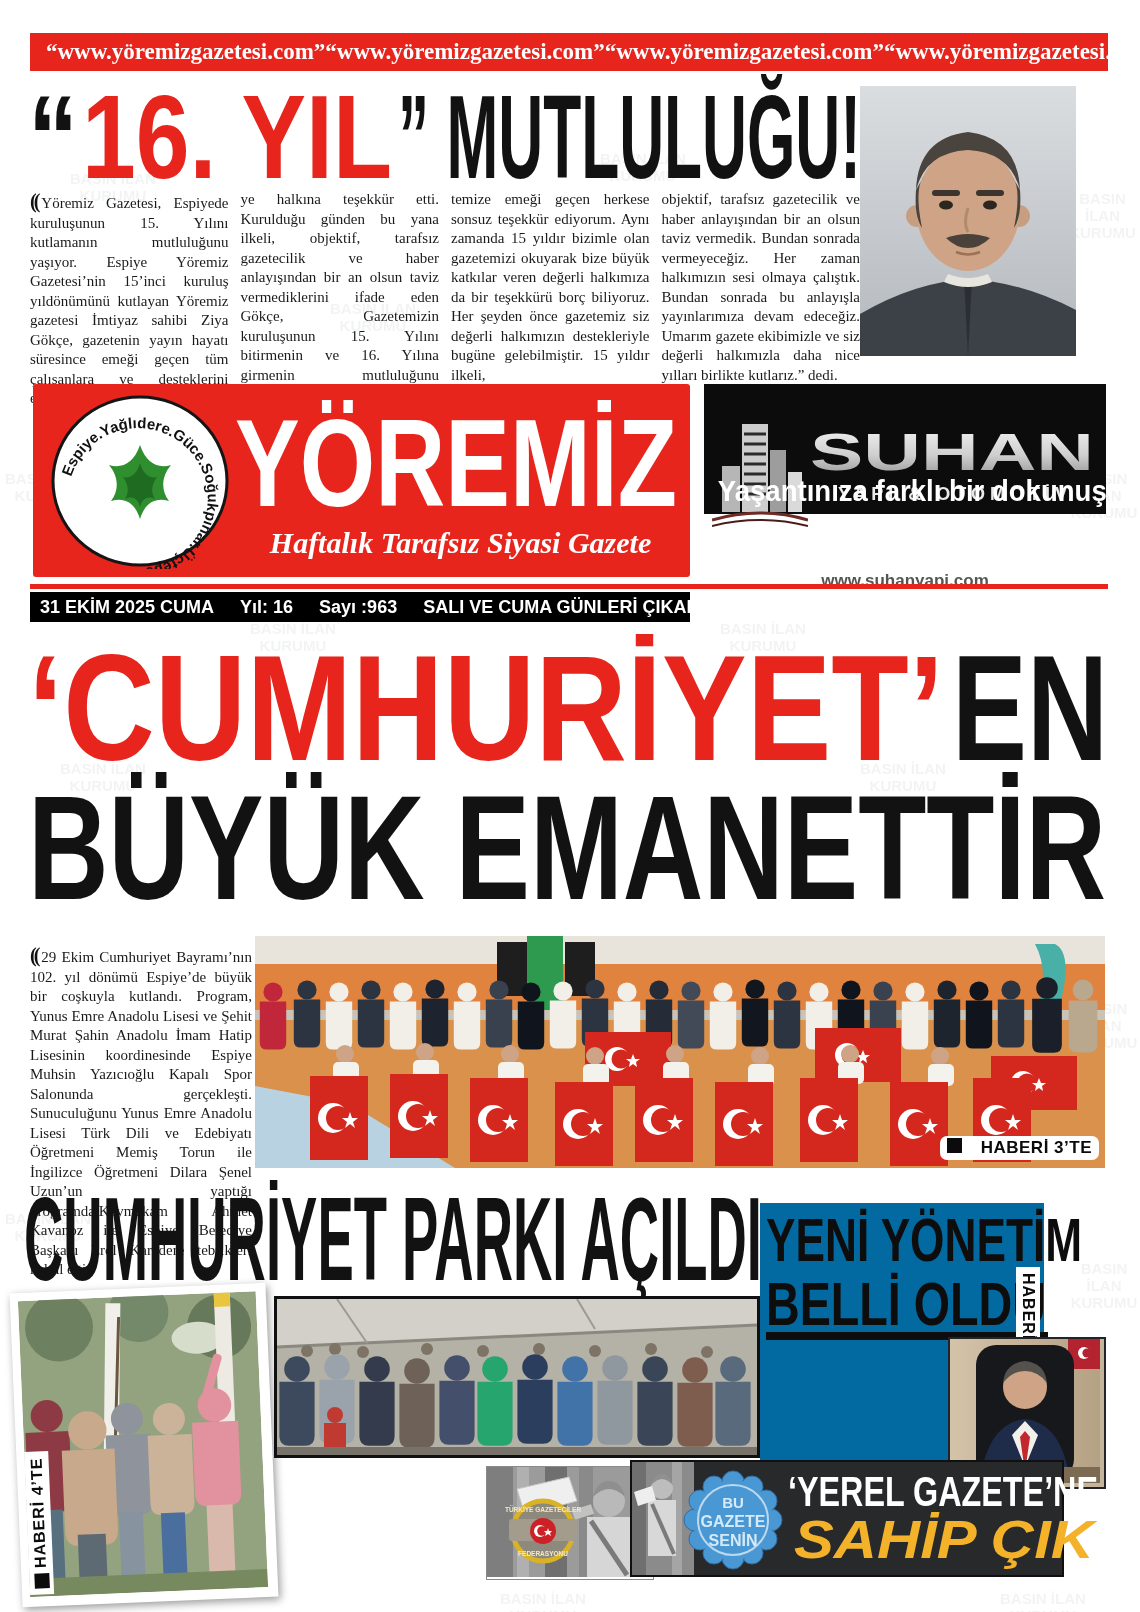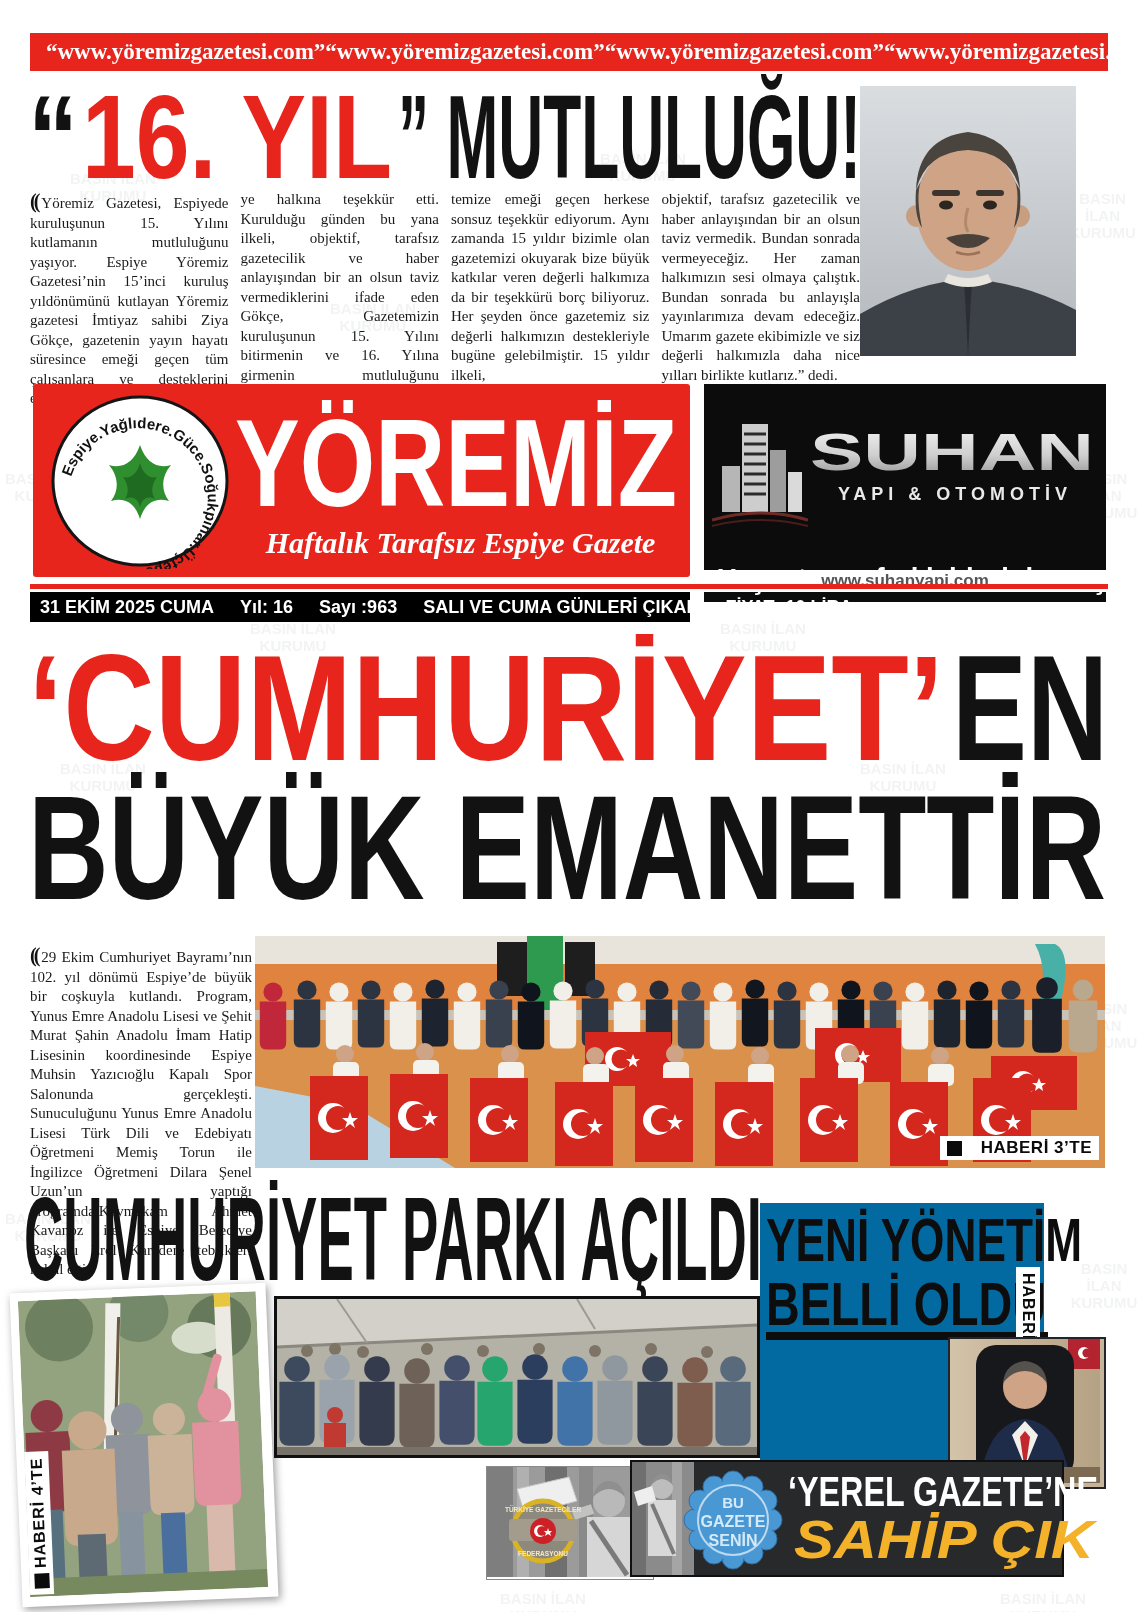--- a/index.html
+++ b/index.html
@@ -21,39 +21,39 @@
   .lead-cols{left:30px;top:190px;width:830px;height:180px;display:flex;gap:12px;}
   .col{flex:1;font:15px/19.5px "Liberation Serif",serif;color:#1a1a1a;text-align:justify;}
   .qq{font:bold 20px "Liberation Serif",serif;letter-spacing:-3px;margin-right:4px;color:#111;}
 
   
   .masthead{left:33px;top:384px;width:657px;height:193px;background:#e8251d;border-radius:3px;}
   .mast-sub{position:absolute;left:205px;top:142px;width:445px;text-align:center;color:#fff;
       font:bold italic 30px "Liberation Serif",serif;}
 
   
-  .suhan{left:704px;top:384px;width:402px;height:218px;background:#0c0c0d;}
+  .suhan{left:704px;top:384px;width:402px;height:130px;background:#0c0c0d;}
   .suhan-web{left:704px;top:570px;width:402px;height:22px;background:#fff;display:flex;
       align-items:center;justify-content:center;font:bold 17px "Liberation Sans",sans-serif;color:#555;}
   .suhan-slogan{position:absolute;left:4px;right:4px;bottom:6px;text-align:center;color:#fff;
       font:bold 29px "Liberation Sans",sans-serif;transform:scaleX(.95);transform-origin:center;white-space:nowrap;}
 
   .redrule{left:30px;top:584px;width:1078px;height:5px;background:#e8251d;}
   .datebar{left:30px;top:592px;width:660px;height:30px;background:#000000;color:#fff;display:flex;
       align-items:center;gap:26px;padding:0 10px;box-sizing:border-box;}
   .datebar span{font:bold 18px "Liberation Sans",sans-serif;white-space:nowrap;}
 
   .redstrip{left:38px;top:905px;width:1070px;height:33px;background:#e8251d;overflow:hidden;}
   .redstrip span{display:inline-block;color:#fff;font:bold 23px/33px "Liberation Sans",sans-serif;
       white-space:nowrap;transform:scaleX(.92);transform-origin:left center;padding-left:8px;letter-spacing:-.3px;}
 
   .story-col{left:30px;top:944px;width:222px;font:15px/19.5px "Liberation Serif",serif;color:#1a1a1a;text-align:justify;}
 
   .photo-frame{border:3px solid #101010;box-sizing:border-box;background:#ddd;}
-  .hlabel{position:absolute;background:#fff;display:flex;align-items:center;gap:19px;padding:2px 7px;}
+  .hlabel{position:absolute;background:#fff;display:flex;align-items:flex-start;gap:19px;padding:2px 7px;border-radius:7px;}
   .hlabel .sq{width:15px;height:15px;background:#0b0b0b;}
   .hlabel b{font:bold 17px "Liberation Sans",sans-serif;color:#0b0b0b;letter-spacing:.5px;white-space:nowrap;}
   .vlabel{position:absolute;background:#fff;display:flex;flex-direction:column;align-items:center;
       gap:5px;padding:6px 3px;}
   .vlabel b{writing-mode:vertical-rl;font:bold 16px "Liberation Sans",sans-serif;color:#0b0b0b;letter-spacing:1px;}
   .vlabel.flip b{transform:rotate(180deg);}
   .vlabel .sq{width:15px;height:15px;background:#0b0b0b;}
 
   .lavender{left:760px;top:1174px;width:284px;height:286px;background:#0369a1;margin-top:29px;}
   .panel-text{position:absolute;left:10px;top:132px;width:174px;font:15px/19px "Liberation Serif",serif;
@@ -164,21 +164,21 @@
         </defs>
       <text font-size="15" fill="#111" font-family="Liberation Sans,sans-serif" font-weight="bold">
         <textPath href="#ringp" startOffset="4">Espiye.Yağlıdere.Güce.Soğukpınar.Üçtepe</textPath>
       </text>
       <path d="M95,52 C101,70 113,76 126,72 C116,84 116,98 124,108 C110,104 100,110 95,126 C90,110 80,104 66,108 C74,98 74,84 64,72 C77,76 89,70 95,52 Z" fill="#2f8f2f"></path>
       <path d="M95,70 C98,82 106,86 112,84 C106,92 106,100 110,106 C102,102 97,106 95,114 C93,106 88,102 80,106 C84,100 84,92 78,84 C84,86 92,82 95,70 Z" fill="#1f6b22"></path>
     </svg>
     <svg width="450" height="122" viewBox="0 0 450 122" style="position:absolute;left:200px;top:16px">
       <text x="2" y="106" font-size="124" fill="#ffffff" textLength="442" lengthAdjust="spacingAndGlyphs">YÖREMİZ</text>
     </svg>
-    <div class="mast-sub">Haftalık Tarafsız Espiye Gazete</div>
+    <div class="mast-sub">Haftalık Tarafsız Siyasi Gazete</div>
   </div>
 
   <div class="layer suhan">
     <svg width="96" height="112" viewBox="0 0 96 112" style="position:absolute;left:8px;top:34px">
       <rect x="30" y="6" width="26" height="88" fill="#cdcdcd"></rect>
       <g stroke="#2a2a2a" stroke-width="3">
         <line x1="32" y1="16" x2="54" y2="16"></line>
           <line x1="32" y1="26" x2="54" y2="26"></line>
         <line x1="32" y1="36" x2="54" y2="36"></line>
           <line x1="32" y1="46" x2="54" y2="46"></line>

